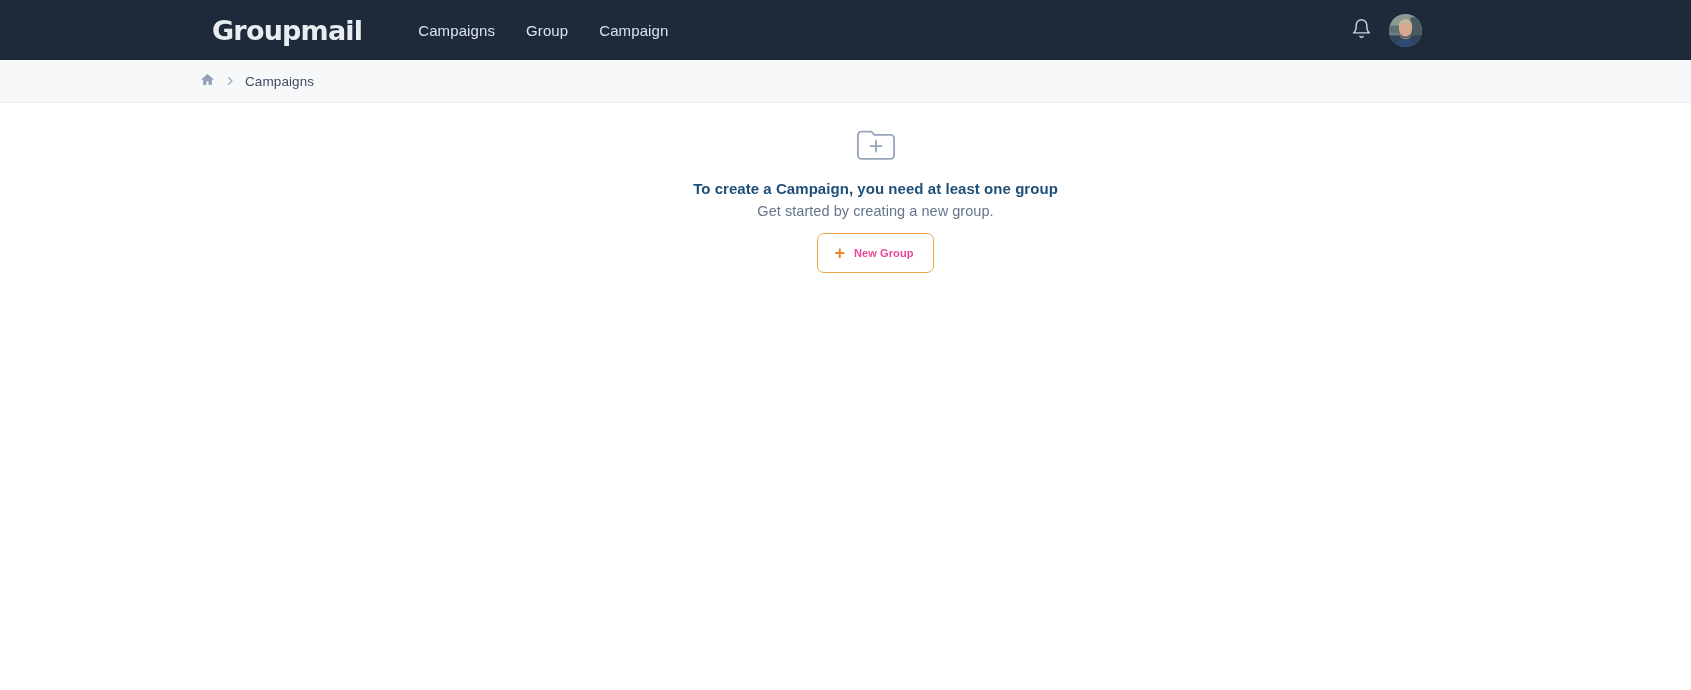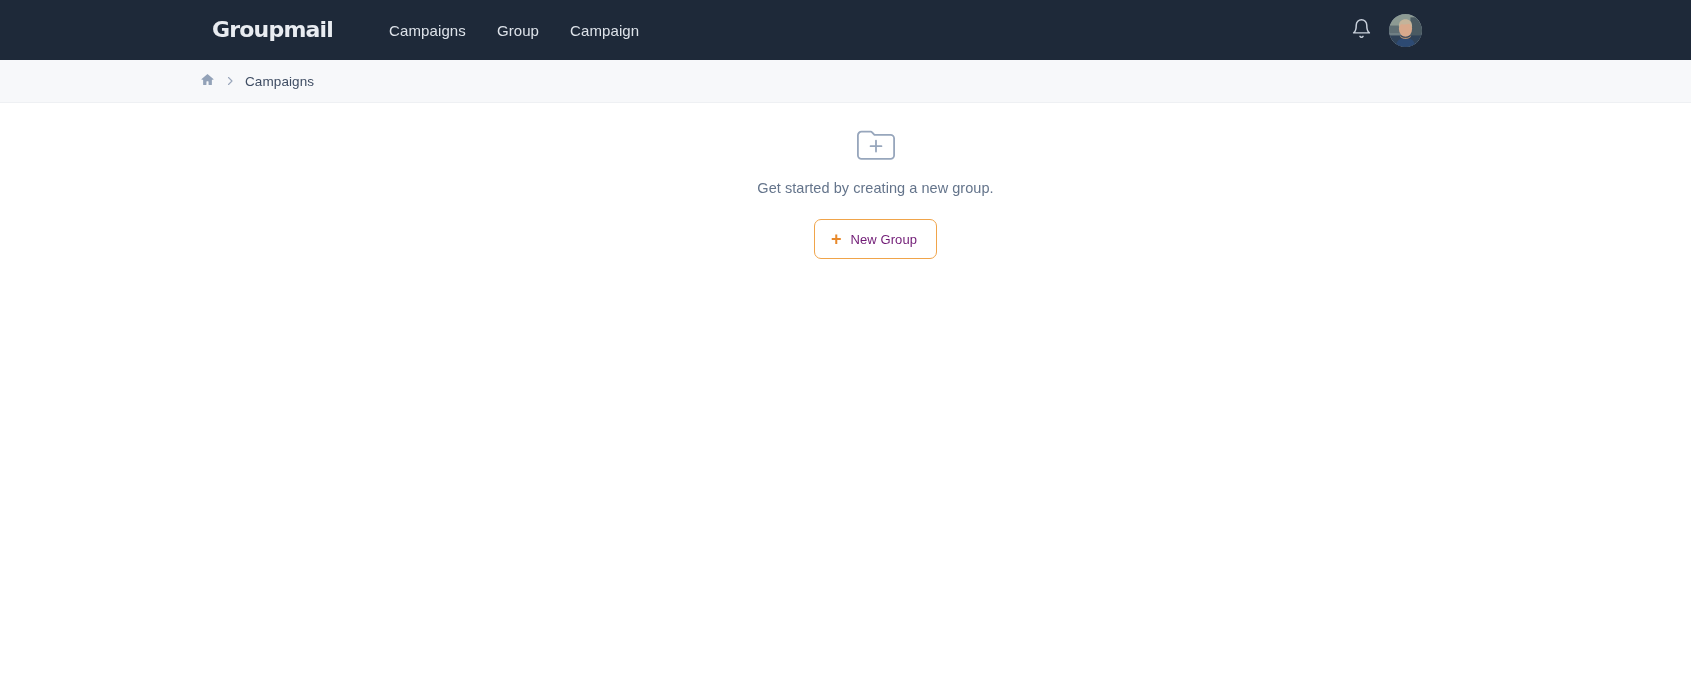--- a/index.html
+++ b/index.html
@@ -16,21 +16,21 @@
   .header {
     height: 60px;
     background: #1e2939;
     display: flex;
     align-items: center;
     padding: 0 24px 0 212px;
     position: relative;
   }
   .logo {
     font-family: "DejaVu Sans", sans-serif;
-    font-size: 22px;
+    font-size: 27px;
     font-weight: 700;
     color: #e9ecf1;
     letter-spacing: -0.8px;
     line-height: 1;
     user-select: none;
   }
   .nav {
     display: flex;
     align-items: center;
     gap: 31px;
@@ -105,21 +105,21 @@
     font-weight: 700;
     color: #1e4f78;
     letter-spacing: 0.05px;
     margin-bottom: 6px;
   }
   .empty-sub {
     font-size: 14.5px;
     font-weight: 400;
     color: #64748b;
     letter-spacing: 0.05px;
-    margin-bottom: 23px;
+    margin-bottom: 14px;
     text-align: center;
   }
   .new-group-btn {
     display: inline-flex;
     align-items: center;
     gap: 9px;
     background: #ffffff;
     border: 1px solid #f0a44a;
     border-radius: 7px;
     padding: 10px 19px 10px 16px;
@@ -127,23 +127,23 @@
     font-family: "Liberation Sans", sans-serif;
   }
   .new-group-btn .plus-glyph {
     color: #e8892b;
     font-size: 18px;
     font-weight: 700;
     line-height: 1;
     display: flex; align-items: center;
   }
   .new-group-btn .btn-label {
-    color: #701a75;
-    font-size: 13px;
-    font-weight: 400;
+    color: #ec4899;
+    font-size: 11px;
+    font-weight: 700;
     letter-spacing: 0.1px;
   }
 </style>
 </head>
 <body>
 
 <div class="page">
 
   <div class="header">
     <div class="logo">Groupmail</div>
@@ -207,20 +207,21 @@
     <div class="empty-state">
 
       <div class="empty-icon">
         <svg width="44" height="38" viewBox="0 0 48 42" fill="none" stroke="#97a6bc" stroke-width="2" stroke-linecap="round" stroke-linejoin="round">
           <path d="M4 12.5a4 4 0 0 1 4-4h10.2a2 2 0 0 1 1.5.7l2.6 2.9h17.7a4 4 0 0 1 4 4v18.4a4 4 0 0 1-4 4H8a4 4 0 0 1-4-4z"></path>
           <line x1="24" y1="18.5" x2="24" y2="30.5"></line>
           <line x1="18" y1="24.5" x2="30" y2="24.5"></line>
         </svg>
       </div>
 
+      <div class="empty-title">To create a Campaign, you need at least one group</div>
 
       <div class="empty-sub">Get started by creating a new group.</div>
 
       <button class="new-group-btn">
         <span class="plus-glyph">+</span>
         <span class="btn-label">New Group</span>
       </button>
 
     </div>
   </div>

